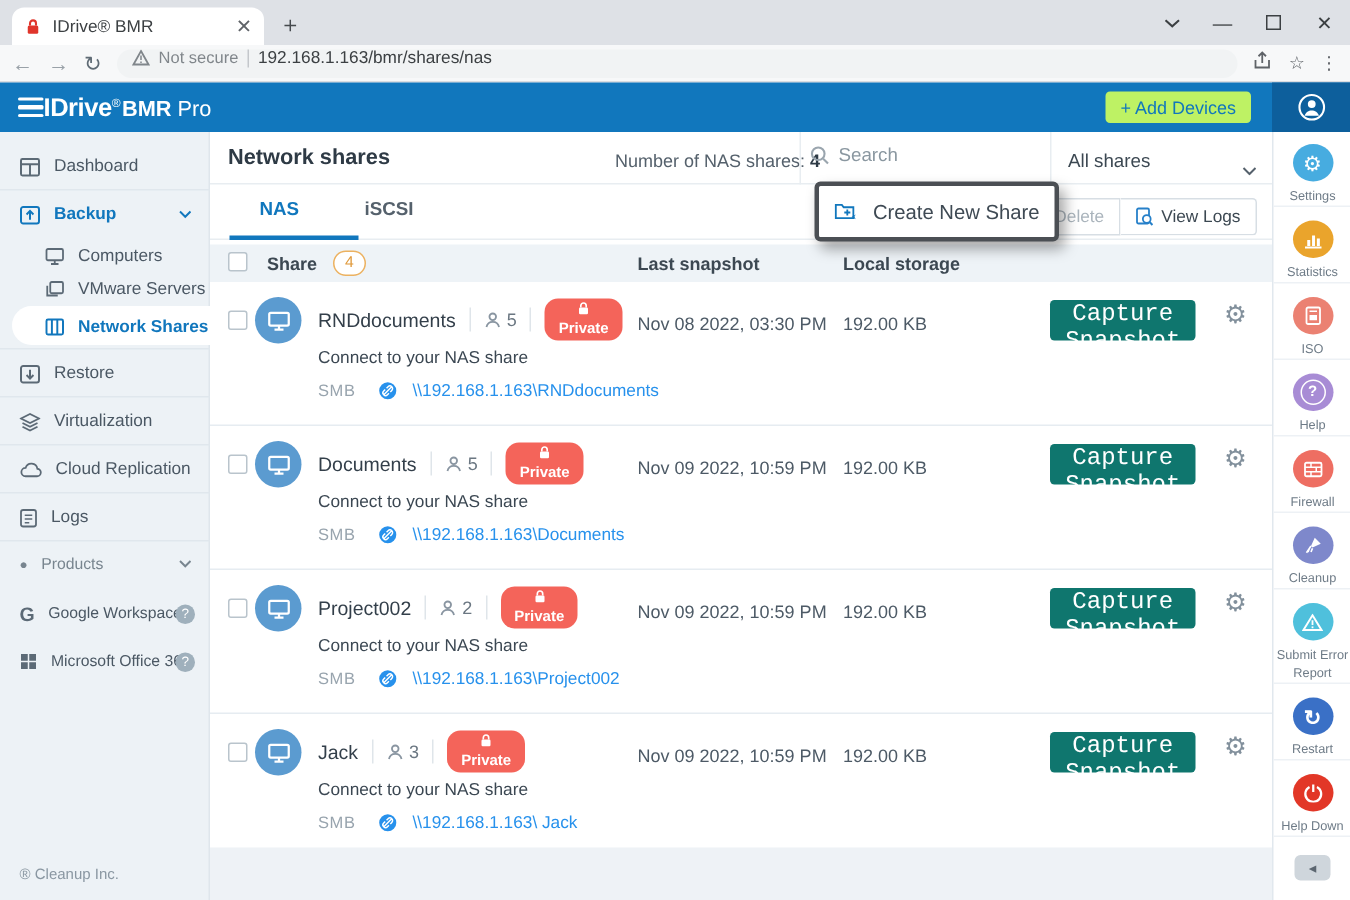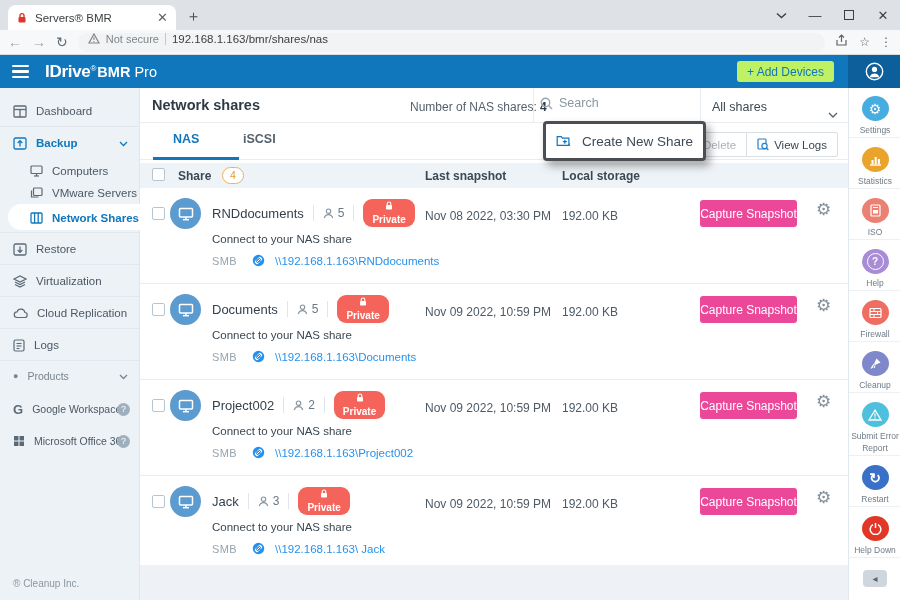--- a/index.html
+++ b/index.html
@@ -20,21 +20,21 @@
   #urlpill{flex:1;height:19px;background:#f1f3f4;border-radius:10px;display:flex;align-items:flex-start;padding:0 10px;gap:6px;}
   #sec-label{font-size:11px;color:#80868b;}
   .pillsep{width:1px;height:12px;background:#c4c7cb;}
   #url-text{font-size:11.5px;color:#3c4043;}
   .tb-ico{color:#5f6368;font-size:12px;}
 
   
   #appbar{position:absolute;left:0;top:55px;width:900px;height:33px;background:#1177bd;display:flex;align-items:center;}
   #hamburger{margin-left:12px;display:flex;flex-direction:column;gap:3px;cursor:pointer;}
   #hamburger i{display:block;width:17px;height:2.5px;background:#fff;border-radius:1px;}
-  #brand{margin-left:16px;color:#fff;display:flex;align-items:baseline;}
+  #brand{margin-left:0;color:#fff;display:flex;align-items:baseline;}
   #brand .b1{font-size:17px;font-weight:bold;letter-spacing:-.3px;}
   #brand .reg{font-size:8px;vertical-align:super;position:relative;top:-6px;}
   #brand .b2{font-size:14.5px;font-weight:bold;margin-left:1px;}
   #brand .b3{font-size:14.5px;font-weight:400;margin-left:4px;}
   #add-devices{position:absolute;right:66px;top:6px;height:21px;background:#bef264;border:none;border-radius:3px;color:#1177bd;font-size:12px;padding:0 10px;cursor:pointer;}
   #profile-area{position:absolute;right:0;top:0;width:52px;height:33px;background:#0d5f9c;display:flex;align-items:center;justify-content:center;}
 
   
   #sidebar{position:absolute;left:0;top:88px;width:140px;height:512px;background:#edf2f6;border-right:1px solid #dfe6ec;}
   .snav{position:absolute;left:0;width:140px;display:flex;align-items:center;gap:9px;padding-left:13px;font-size:11.5px;color:#4b5864;cursor:pointer;}
@@ -82,21 +82,21 @@
   #rows{position:absolute;left:0;top:100px;width:708px;}
   .share-row{position:absolute;left:0;width:708px;height:96px;border-bottom:1px solid #e6ecf1;}
   .share-row .cb{position:absolute;left:12px;top:19px;}
   .avatar{position:absolute;left:30px;top:10px;width:31px;height:31px;border-radius:50%;background:#5b9bd0;display:flex;align-items:center;justify-content:center;}
   .nameline{position:absolute;left:72px;top:15px;display:flex;align-items:center;gap:9px;height:20px;}
   .sname{font-size:13px;color:#333f4a;}
   .vdiv{width:1px;height:16px;background:#dfe5ea;}
   .users{display:flex;align-items:center;gap:4px;font-size:12px;color:#6b7782;}
   .pill{display:flex;align-items:center;gap:4px;background:#f4645a;color:#fff;font-size:10px;font-weight:bold;border-radius:9px;padding:2px 9px;flex-direction:column;}
   .cell{font-size:12px;color:#4d5a66;}
-  .capture{position:absolute;left:560px;top:12px;width:97px;height:27px;background:#ec4899;color:#fff;border:none;border-radius:3px;font-size:12px;cursor:pointer;}
+  .capture{position:absolute;left:560px;top:12px;width:97px;height:27px;background:#0f766e;color:#fff;border:none;border-radius:3px;font-size:16px;cursor:pointer;font-family:Liberation Mono, monospace;}
   .gearbtn{position:absolute;left:676px;top:13px;font-size:17px;color:#82909c;cursor:pointer;line-height:1;}
   .connect{position:absolute;left:72px;top:45px;font-size:11.5px;color:#3b4752;}
   .proto{position:absolute;left:72px;top:66px;display:flex;align-items:center;}
   .smb{font-size:11px;color:#98a4ae;letter-spacing:.4px;width:40px;}
   .proto .linkicon{margin-right:10px;display:flex;}
   .path{font-size:11.5px;color:#2791ec;text-decoration:none;cursor:pointer;}
   #bottom-strip{position:absolute;left:0;top:477px;width:708px;height:35px;background:#eef2f6;}
 
   
   #rail{position:absolute;left:848px;top:88px;width:52px;height:512px;background:#fff;border-left:1px solid #e1e8ee;}
@@ -109,21 +109,21 @@
 <body>
 
 <div id="stage">
 
   <div id="tabstrip">
     <div class="tab">
       <svg width="12" height="12" viewBox="0 0 12 12">
           <rect x="2.5" y="5" width="7" height="5.5" rx="1" fill="#e0352b"></rect>
           <path d="M4 5V3.6a2 2 0 0 1 4 0V5" fill="none" stroke="#e0352b" stroke-width="1.4"></path>
         </svg>
-      <span class="tab-title">Servers® BMR</span>
+      <span class="tab-title">IDrive® BMR</span>
       <span class="tab-close">✕</span>
     </div>
     <span class="newtab">＋</span>
     <span class="winctl" style="right:102px">
         <svg width="11" height="7" viewBox="0 0 11 7">
           <path d="M1 1.5 5.5 5.5 10 1.5" fill="none" stroke="#3c4043" stroke-width="1.4"></path>
         </svg>
       </span>
     <span class="winctl" style="right:68px">—</span>
     <span class="winctl" style="right:34px">

